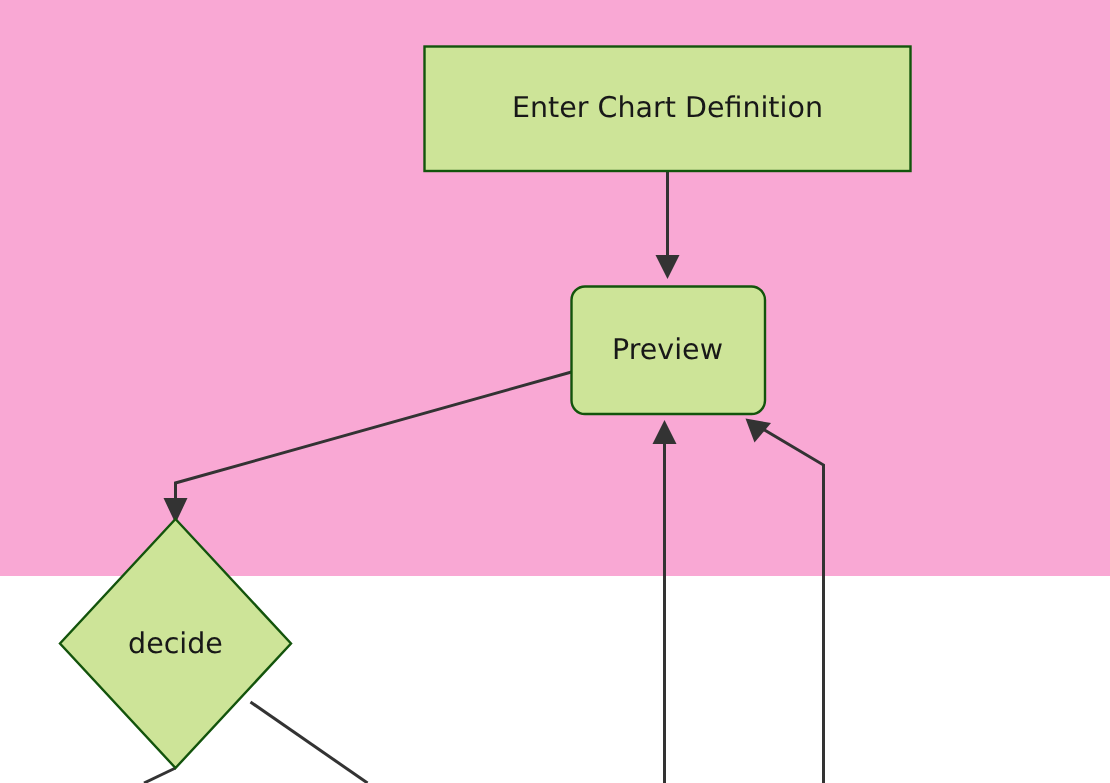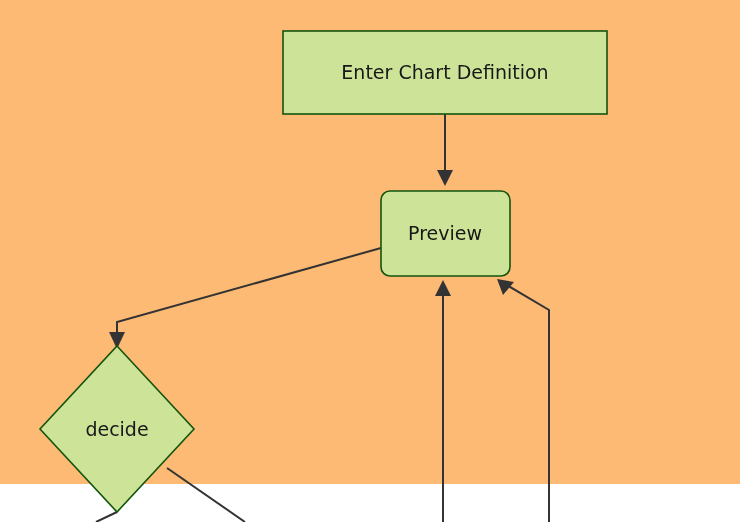--- a/index.html
+++ b/index.html
@@ -9,22 +9,22 @@
   }
   body {
     width: 740px;
     height: 522px;
     overflow: hidden;
     font-family: "DejaVu Sans", sans-serif;
   }
   #diagram-root {
     position: relative;
     width: 740px;
-    height: 484px;
-    background: #fdba74;
+    height: 384px;
+    background: #f9a8d4;
   }
   svg#flowchart {
     display: block;
     width: 740px;
     height: 522px;
   }
   .node-shape {
     fill: #cde498;
     stroke: #13540c;
     stroke-width: 1.6px;

